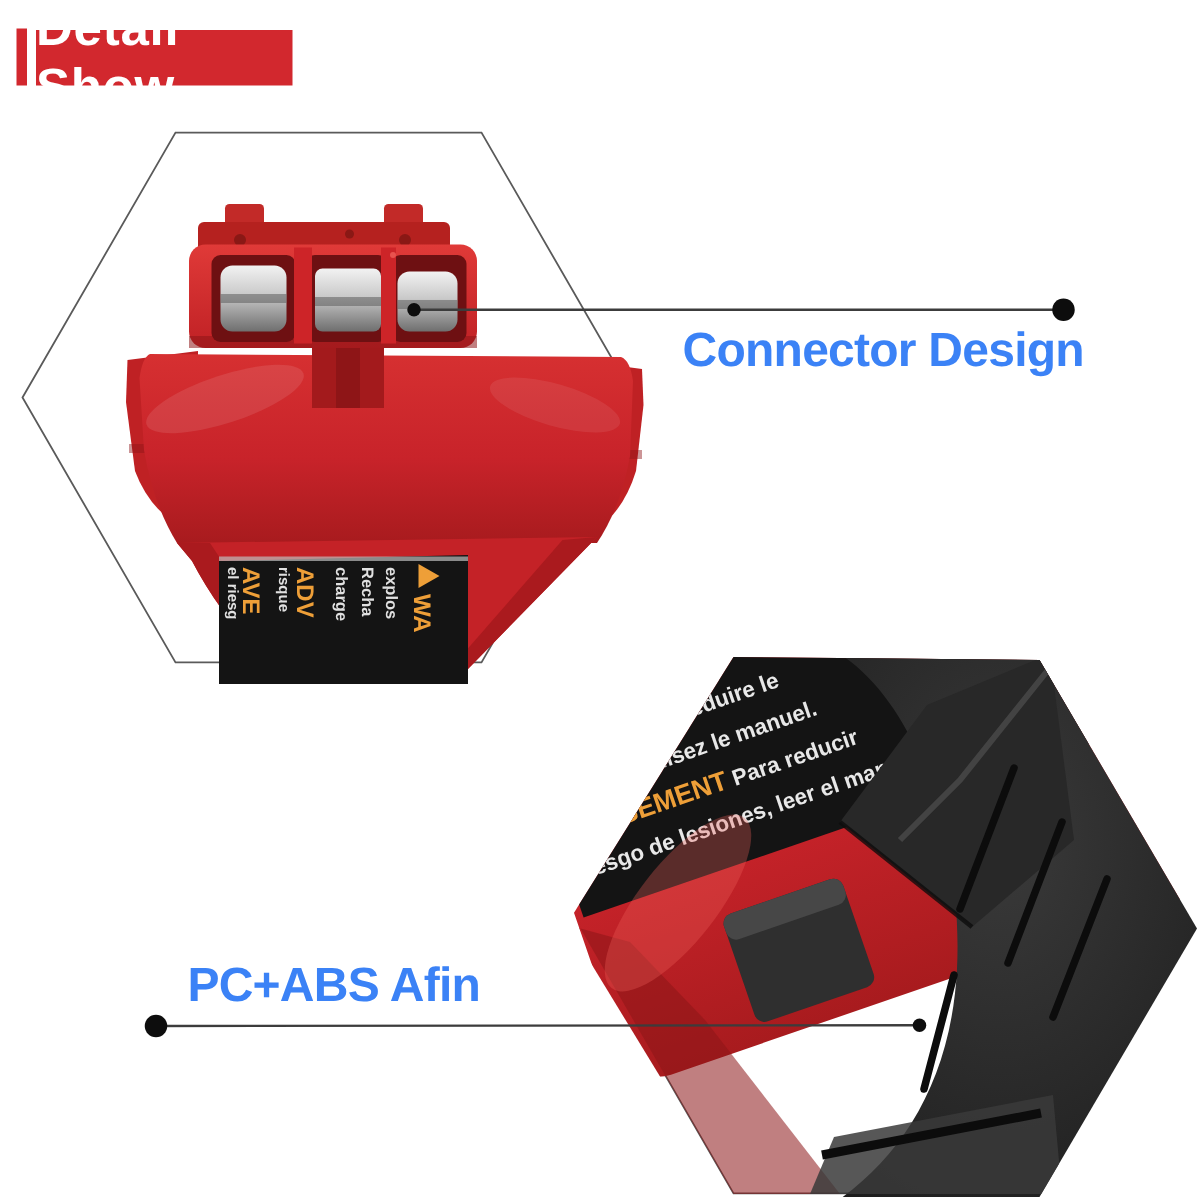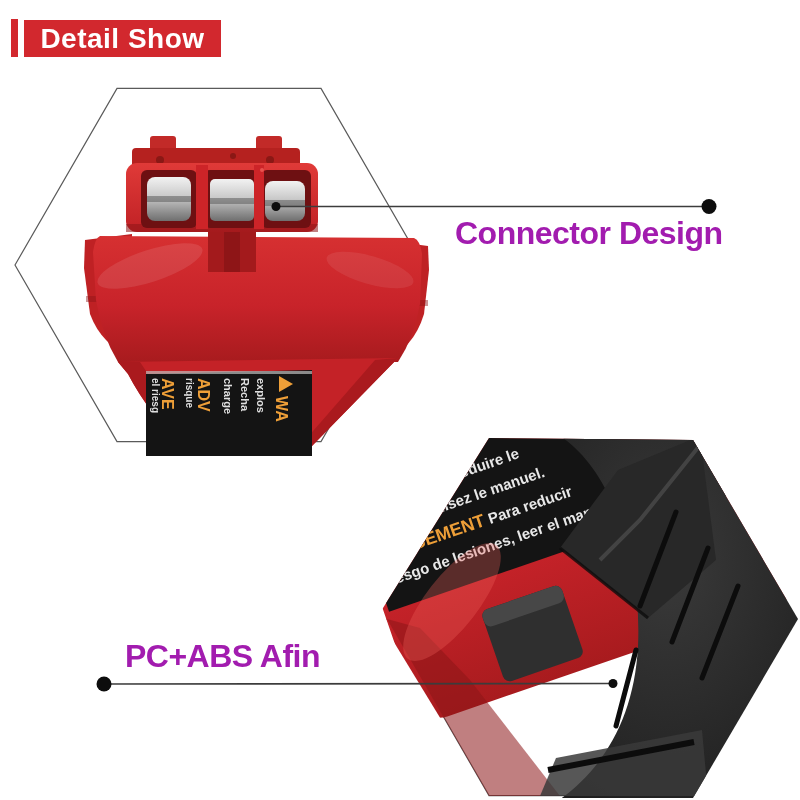--- a/index.html
+++ b/index.html
@@ -4,26 +4,26 @@
 <style>
   html,body{margin:0;padding:0;}
   body{
     width:800px;height:800px;position:relative;background:#ffffff;overflow:hidden;
     font-family:"Liberation Sans","DejaVu Sans",sans-serif;
   }
   .accent-bar{
     position:absolute;left:11px;top:19px;width:7px;height:38px;background:#d2282e;
   }
   .badge{
-    position:absolute;left:24px;top:20px;width:197px;height:37px;background:#d2282e;
+    position:absolute;left:24px;top:20px;width:171px;height:37px;background:#d2282e;
     display:flex;align-items:center;justify-content:center;
-    color:#ffffff;font-weight:bold;font-size:28px;letter-spacing:.5px;
+    color:#ffffff;font-weight:bold;font-size:34px;letter-spacing:.5px;
   }
   .callout-label{
-    position:absolute;font-weight:bold;color:#a21caf;letter-spacing:-0.5px;
+    position:absolute;font-weight:bold;color:#3b82f6;letter-spacing:-0.5px;
     font-size:32px;text-align:center;white-space:nowrap;
   }
   #connector-label{left:455px;top:215px;width:265px;}
   #case-label{left:120px;top:638px;width:205px;}
   svg{position:absolute;left:0;top:0;}
 </style>
 </head>
 <body>
 
 <div class="accent-bar"></div>

